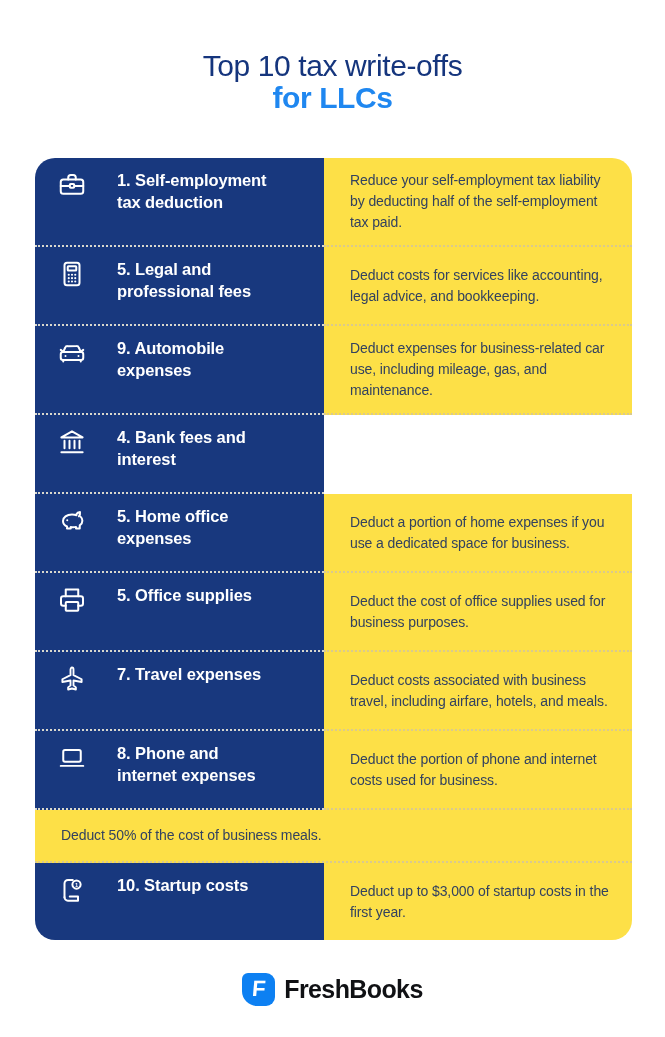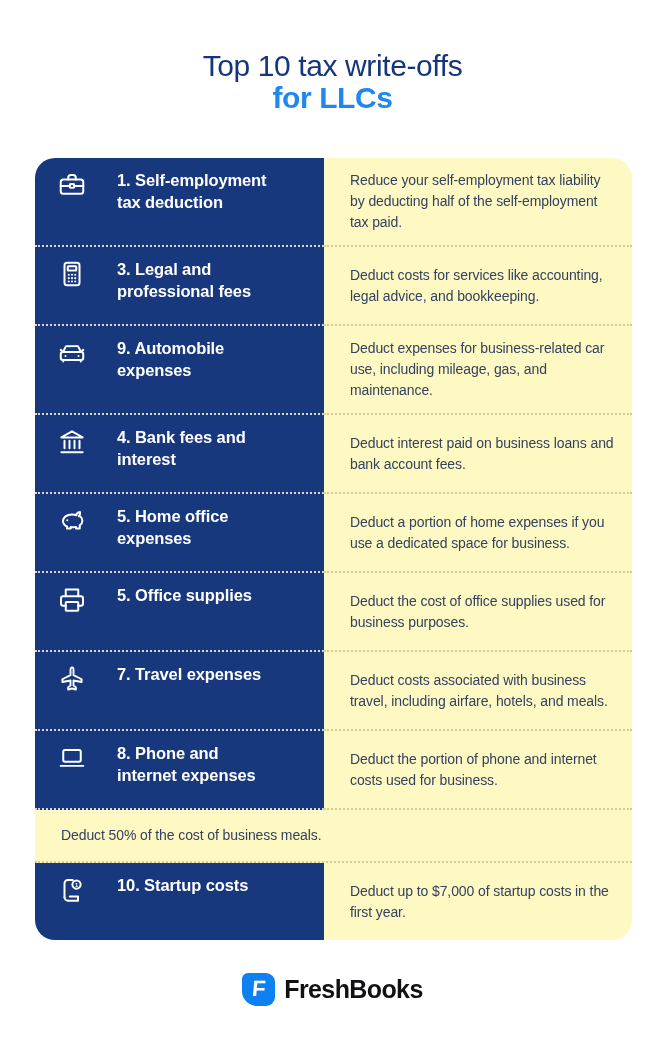--- a/index.html
+++ b/index.html
@@ -26,21 +26,21 @@
   .row:nth-child(9)  { min-height:53px; }
   .row:nth-child(10) { min-height:77px; }
   .cell-left {
     width:289px; flex-shrink:0; background:#18387e;
     display:flex; align-items:flex-start;
     padding:12px 8px 12px 21px; gap:29px;
   }
   .row:not(:last-child) .cell-left  { border-bottom:2px dotted rgba(250,243,219,0.85); }
   .row:not(:last-child) .cell-right { border-bottom:2px dotted #d9c98e; }
   .cell-right {
-    flex:1; background:#fef9c3;
+    flex:1; background:#fde047;
     display:flex; align-items:center;
     padding:12px 18px 12px 26px;
   }
   .icon-box { width:32px; flex-shrink:0; display:flex; align-items:center; justify-content:center; color:#ffffff; }
   .icon-box svg { display:block; }
   .row-title {
     color:#ffffff; font-weight:700; font-size:16.5px;
     line-height:1.33; max-width:162px; letter-spacing:-0.1px;
   }
   .row-desc {
@@ -101,21 +101,21 @@
               <circle cx="14.6" cy="12.6" r="0.85"></circle>
             <circle cx="9.4" cy="15.3" r="0.85"></circle>
               <circle cx="12" cy="15.3" r="0.85"></circle>
               <circle cx="14.6" cy="15.3" r="0.85"></circle>
             <circle cx="9.4" cy="18" r="0.85"></circle>
               <circle cx="12" cy="18" r="0.85"></circle>
               <circle cx="14.6" cy="18" r="0.85"></circle>
           </g>
         </svg>
       </span>
-      <div class="row-title">3. Legal and professional fees</div>
+      <div class="row-title">5. Legal and professional fees</div>
     </div>
     <div class="cell-right">
       <div class="row-desc">Deduct costs for services like accounting, legal advice, and bookkeeping.</div>
     </div>
   </div>
 
   <div class="row">
     <div class="cell-left">
       <span class="icon-box">
         <svg width="30" height="30" viewBox="0 0 24 24" fill="none" stroke="currentColor" stroke-width="1.6" stroke-linecap="round" stroke-linejoin="round">
@@ -136,23 +136,20 @@
     <div class="cell-left">
       <span class="icon-box">
         <svg width="30" height="30" viewBox="0 0 24 24" fill="none" stroke="currentColor" stroke-width="1.6" stroke-linecap="round" stroke-linejoin="round">
           <path d="M3.5 8.3 12 3.5l8.5 4.8H3.5z"></path>
           <path d="M6 11v6M10 11v6M14 11v6M18 11v6"></path>
           <path d="M3.5 20.2h17"></path>
         </svg>
       </span>
       <div class="row-title">4. Bank fees and interest</div>
     </div>
-    <div class="cell-right">
-      <div class="row-desc">Deduct interest paid on business loans and bank account fees.</div>
-    </div>
   </div>
 
   <div class="row">
     <div class="cell-left">
       <span class="icon-box">
         <svg width="30" height="30" viewBox="0 0 24 24" fill="none" stroke="currentColor" stroke-width="1.6" stroke-linecap="round" stroke-linejoin="round">
           <path d="M18.8 8.5c.9.8 1.5 1.9 1.5 3.2 0 1.6-.8 2.9-2.1 3.8V18h-3v-1.3c-.7.2-1.4.3-2.2.3-.7 0-1.4-.1-2-.2V18H8v-1.6c-1.9-.9-3.2-2.5-3.2-4.4 0-3 3-5.2 7.2-5.2 1.3 0 2.5.2 3.6.6"></path>
           <path d="M15.5 6.6c.5-1 1.6-1.7 2.9-1.7.2 1.2-.1 2.5-.9 3.4"></path>
           <path d="M8.2 11.3h.01"></path>
         </svg>
@@ -221,21 +218,21 @@
         <svg width="30" height="30" viewBox="0 0 24 24" fill="none" stroke="currentColor" stroke-width="1.6" stroke-linecap="round" stroke-linejoin="round">
           <path d="M12.6 4H8.8A2.8 2.8 0 0 0 6 6.8v11"></path>
           <path d="M6 17.8a2.7 2.7 0 0 0 2.7 2.7h8.1v-3.3h-6.6"></path>
           <circle cx="15.6" cy="7.6" r="3.3"></circle>
           <text x="15.6" y="9.2" font-size="4.6" font-weight="bold" fill="currentColor" stroke="none" text-anchor="middle" font-family="'Liberation Sans', sans-serif">1</text>
         </svg>
       </span>
       <div class="row-title">10. Startup costs</div>
     </div>
     <div class="cell-right">
-      <div class="row-desc">Deduct up to $7,000 of startup costs in the first year.</div>
+      <div class="row-desc">Deduct up to $3,000 of startup costs in the first year.</div>
     </div>
   </div>
 
 </div>
 
 <div class="footer">
   <span class="logo-mark">
     <span class="logo-letter">F</span>
   </span>
   <span class="brand-name">FreshBooks</span>

